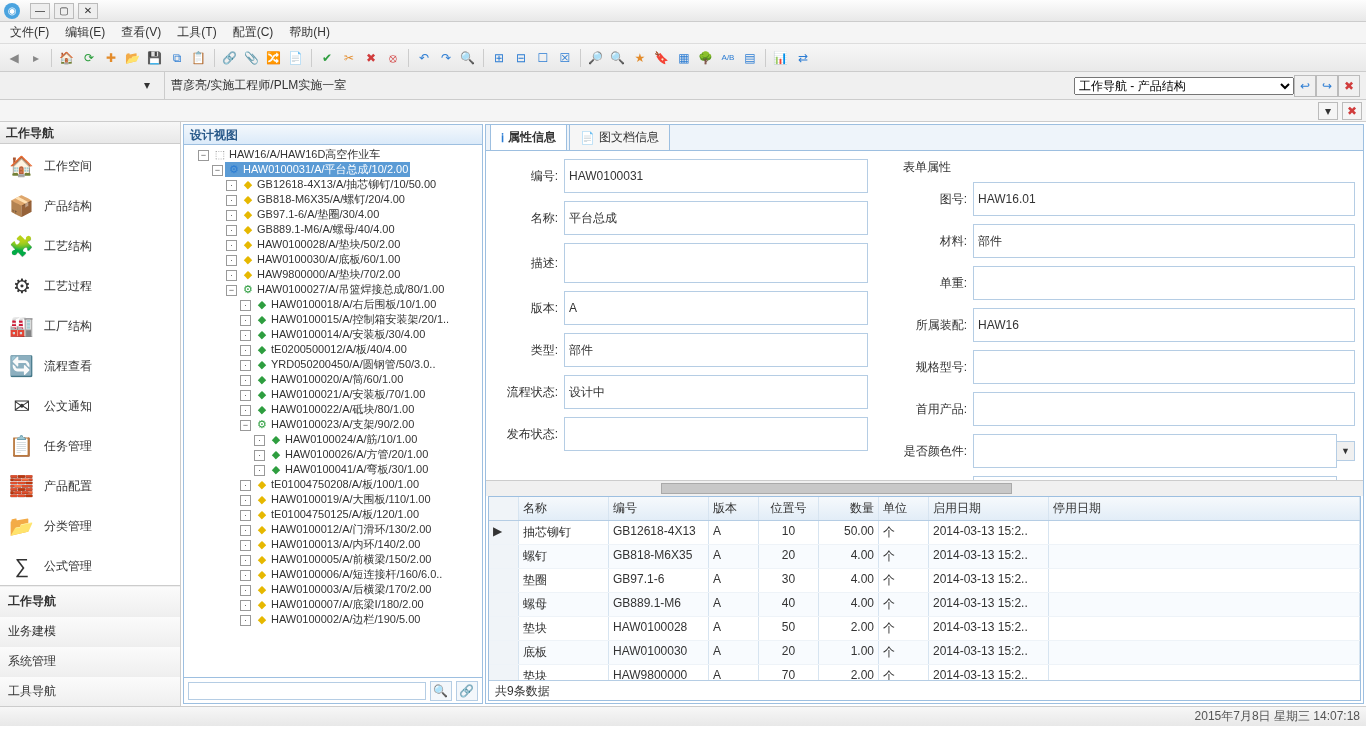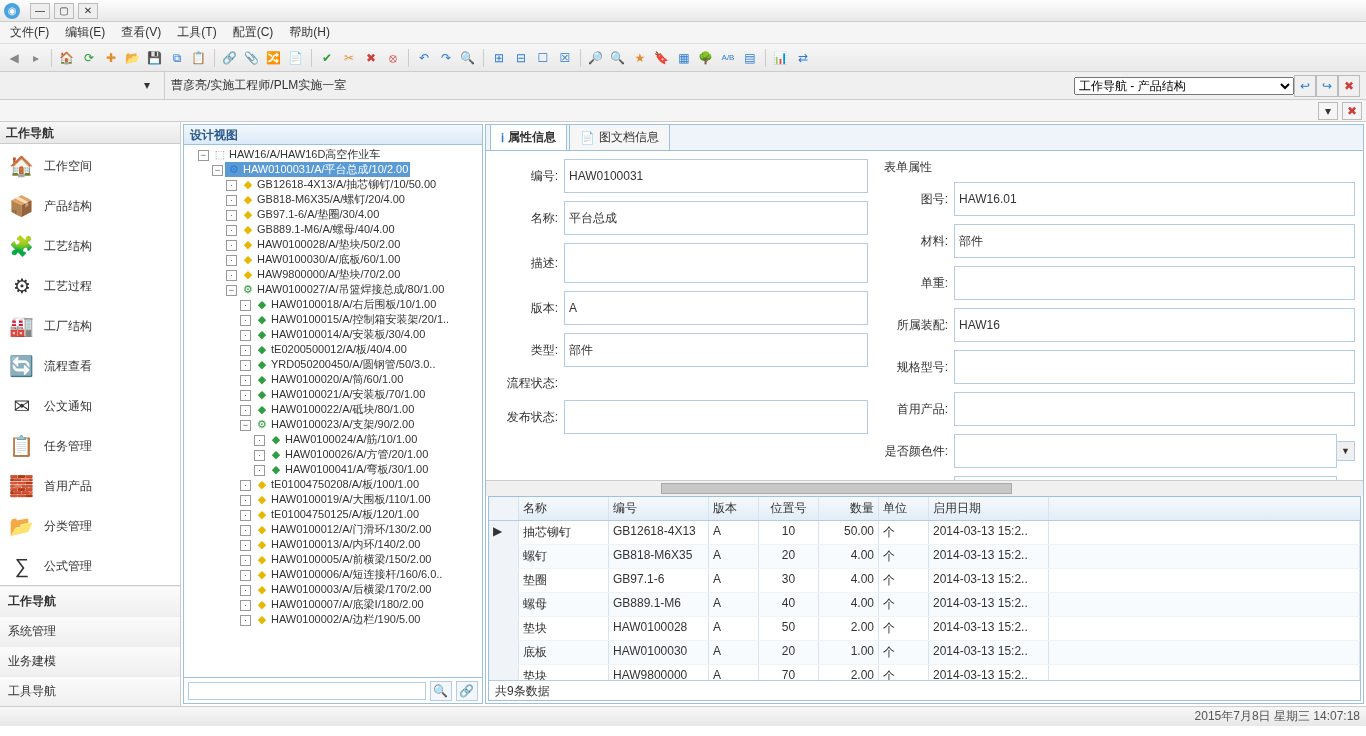--- a/index.html
+++ b/index.html
@@ -57,21 +57,21 @@
 .tree .ticon { width: 14px; height: 14px; display: inline-flex; align-items: center; justify-content: center; font-size: 11px; }
 .tree-footer { height: 26px; border-top: 1px solid #9dbfe0; display: flex; align-items: center; padding: 0 4px; gap: 4px; }
 .tree-footer input { flex: 1; height: 18px; border: 1px solid #b5cde4; padding: 0 4px; }
 .tree-footer .fbtn { width: 22px; height: 20px; border: 1px solid #b5cde4; display: flex; align-items: center; justify-content: center; cursor: pointer; background: #f3f7fb; }
 
 .detailpanel { flex: 1; border: 1px solid #9dbfe0; margin: 2px 2px 2px 0; display: flex; flex-direction: column; min-width: 0; }
 .tabs { height: 26px; display: flex; align-items: flex-end; border-bottom: 1px solid #9dbfe0; padding-left: 4px; gap: 2px; background: #eef4fa; }
 .tab { padding: 4px 10px; border: 1px solid #9dbfe0; border-bottom: none; background: #f6f6f6; cursor: pointer; display: flex; align-items: center; gap: 4px; }
 .tab.active { background: #fff; font-weight: bold; }
 
-.formarea { flex: 1; overflow: auto; display: flex; }
+.formarea { flex: 1; overflow: auto; display: flex; gap: 19px; }
 .formcol { padding: 8px 8px 4px; }
 .formcol.left { flex: 0 0 390px; }
 .formcol.right { flex: 1; }
 .formcol h4 { font-size: 12px; font-weight: normal; margin-bottom: 6px; color: #333; }
 .frow { display: flex; align-items: center; margin-bottom: 8px; }
 .frow label { width: 70px; text-align: right; padding-right: 6px; color: #333; }
 .frow input, .frow textarea, .frow select { flex: 1; border: 1px solid #b5cde4; height: 20px; padding: 16px 4px; background: #fff; color: #333; font-size: 12px; }
 .frow textarea { height: 40px; resize: none; }
 .frow .dd { width: 18px; height: 20px; border: 1px solid #b5cde4; border-left: none; background: #f0f0f0; display: flex; align-items: center; justify-content: center; font-size: 9px; }
 
@@ -212,35 +212,35 @@
         <div class="navitem">
           <span class="nicon">✉</span>
           <span>公文通知</span>
         </div>
         <div class="navitem">
           <span class="nicon">📋</span>
           <span>任务管理</span>
         </div>
         <div class="navitem">
           <span class="nicon">🧱</span>
-          <span>首用产品</span>
+          <span>产品配置</span>
         </div>
         <div class="navitem">
           <span class="nicon">📂</span>
           <span>分类管理</span>
         </div>
         <div class="navitem">
           <span class="nicon">∑</span>
           <span>公式管理</span>
         </div>
       </div>
     <div class="bottomnav">
       <div class="bitem active">工作导航</div>
+      <div class="bitem">业务建模</div>
       <div class="bitem">系统管理</div>
-      <div class="bitem">业务建模</div>
       <div class="bitem">工具导航</div>
     </div>
   </div>
 
   <div class="content">
     <div class="upper">
 
       <div class="treepanel">
         <div class="panelhead">设计视图</div>
         <div class="tree" id="treeview">
@@ -318,20 +318,21 @@
             <div class="frow">
                 <label>版本:</label>
                 <input value="A" style="">
               </div>
             <div class="frow">
                 <label>类型:</label>
                 <input value="部件" style="">
               </div>
             <div class="frow">
                 <label>流程状态:</label>
+                <input value="设计中" style="">
               </div>
             <div class="frow">
                 <label>发布状态:</label>
                 <input style="">
               </div>
           </div>
           <div class="formcol right">
             <h4>表单属性</h4>
             <div class="frow">
                 <label>图号:</label>
@@ -381,20 +382,21 @@
         <div class="gridwrap">
           <div class="gridhead">
             <div class="gh col-rh"></div>
             <div class="gh col-name">名称</div>
             <div class="gh col-code">编号</div>
             <div class="gh col-ver">版本</div>
             <div class="gh col-pos">位置号</div>
             <div class="gh col-qty">数量</div>
             <div class="gh col-unit">单位</div>
             <div class="gh col-start">启用日期</div>
+            <div class="gh col-end">停用日期</div>
           </div>
           <div class="gridbody" id="gridbody">
               <div class="grow">
                 <div class="gc col-rh">▶</div>
   <div class="gc col-name">抽芯铆钉</div>
   <div class="gc col-code">GB12618-4X13</div>
   <div class="gc col-ver">A</div>
   <div class="gc col-pos">10</div>
   <div class="gc col-qty">50.00</div>
   <div class="gc col-unit">个</div>

